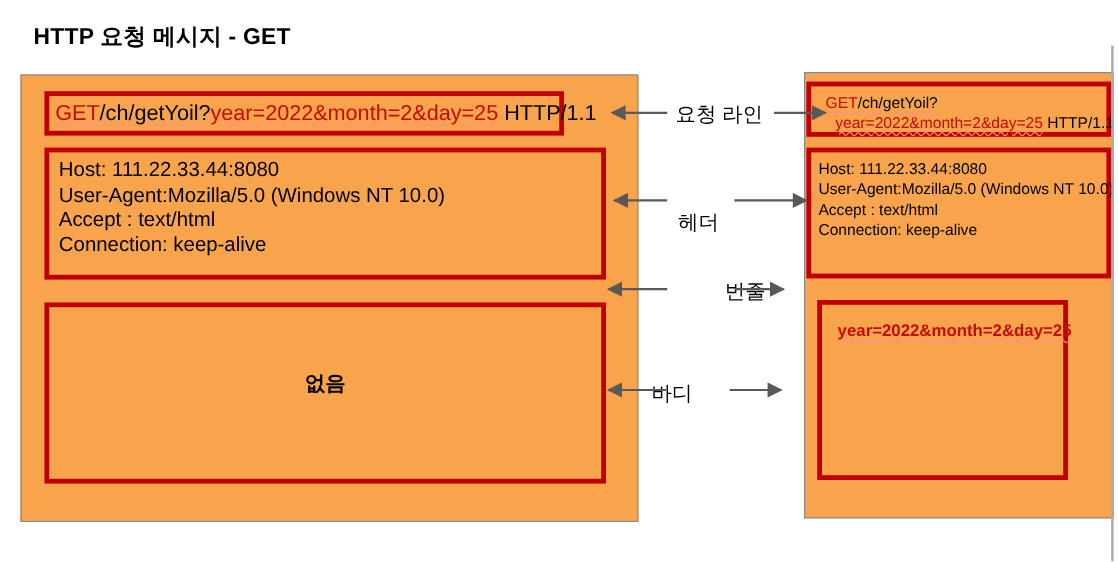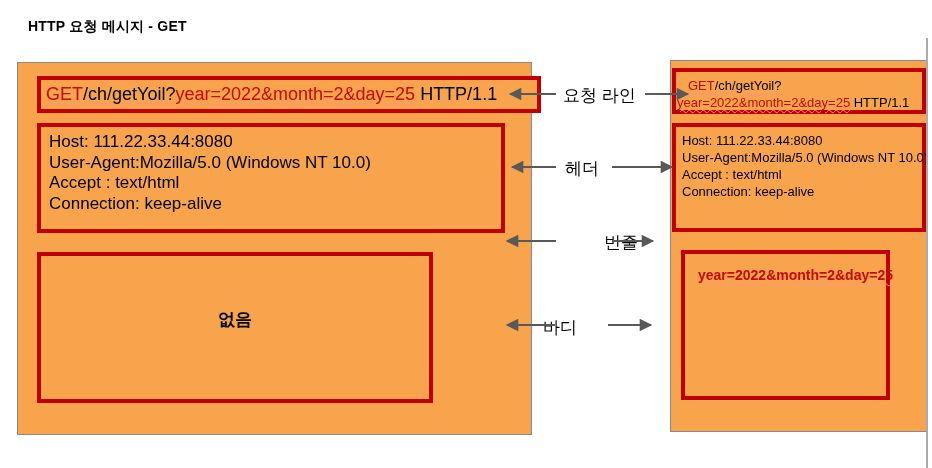--- a/index.html
+++ b/index.html
@@ -9,53 +9,53 @@
     --arrow:#595959;
     --box-edge:#8a8a8a;
     --squiggle:#ff8f8f;
   }
   html,body{margin:0;padding:0;background:#fff;}
   .stage{
     position:relative;width:932px;height:468px;background:#ffffff;
     font-family:"Liberation Sans","DejaVu Sans",sans-serif;
     overflow:hidden;color:#000;
   }
-  .title{position:absolute;font-size:14px;font-weight:bold;white-space:nowrap;letter-spacing:.2px;}
+  .title{position:absolute;font-size:19px;font-weight:bold;white-space:nowrap;letter-spacing:.2px;}
   .title-get{left:28px;top:18px;}
   .title-post{left:669px;top:18px;}
 
   .panel{position:absolute;background:var(--orange);border:1px solid var(--box-edge);box-sizing:border-box;}
   .panel-get{left:17px;top:62px;width:515px;height:373px;}
   .panel-post{left:670px;top:60px;width:258px;height:372px;}
 
   .rbox{position:absolute;border:4px solid var(--red);box-sizing:border-box;background:var(--orange);}
   
-  .get-reqline{left:37px;top:76px;width:504px;height:37px;display:flex;align-items:center;
+  .get-reqline{left:37px;top:76px;width:433px;height:37px;display:flex;align-items:center;
                font-size:18px;padding-left:5px;white-space:nowrap;}
   .get-headers{left:37px;top:123px;width:468px;height:110px;padding:5px 0 0 8px;
                font-size:17px;line-height:20.5px;white-space:nowrap;}
-  .get-body{left:37px;top:252px;width:396px;height:151px;text-align:center;
+  .get-body{left:37px;top:252px;width:468px;height:151px;text-align:center;
             font-size:17px;font-weight:bold;padding-top:52px;}
   
   .post-reqline{left:672px;top:68px;width:254px;height:46px;font-size:13px;line-height:17px;
                 padding-top:5px;white-space:nowrap;}
   .post-reqline .l1{padding-left:12px;}
-  .post-reqline .l2{padding-left:1px;}
+  .post-reqline .l2{padding-left:20px;}
   .post-headers{left:672px;top:123px;width:254px;height:109px;padding:5px 0 0 6px;
                 font-size:13px;line-height:17px;white-space:nowrap;}
   .post-body{left:681px;top:250px;width:209px;height:150px;font-size:14px;font-weight:bold;
              padding:13px 0 0 13px;color:var(--red-text);white-space:nowrap;}
 
   .red{color:var(--red-text);}
   .sq{text-decoration-line:underline;text-decoration-style:wavy;
       text-decoration-color:var(--squiggle);text-decoration-thickness:1px;text-underline-offset:2px;}
 
   .mid-label{position:absolute;font-size:17px;font-weight:normal;white-space:nowrap;}
   .lbl-reqline{left:563px;top:84px;}
-  .lbl-header{left:565px;top:157px;}
+  .lbl-header{left:565px;top:174px;}
   .lbl-blank{left:565px;top:231px;margin-left:39px;}
   .lbl-body{left:543px;top:316px;}
 
   .arrow-layer{position:absolute;left:0;top:0;width:932px;height:468px;pointer-events:none;}
   .edge-line{position:absolute;left:926px;top:38px;width:2px;height:430px;background:#ababab;}
 </style>
 </head>
 <body>
 
 <div class="stage">

